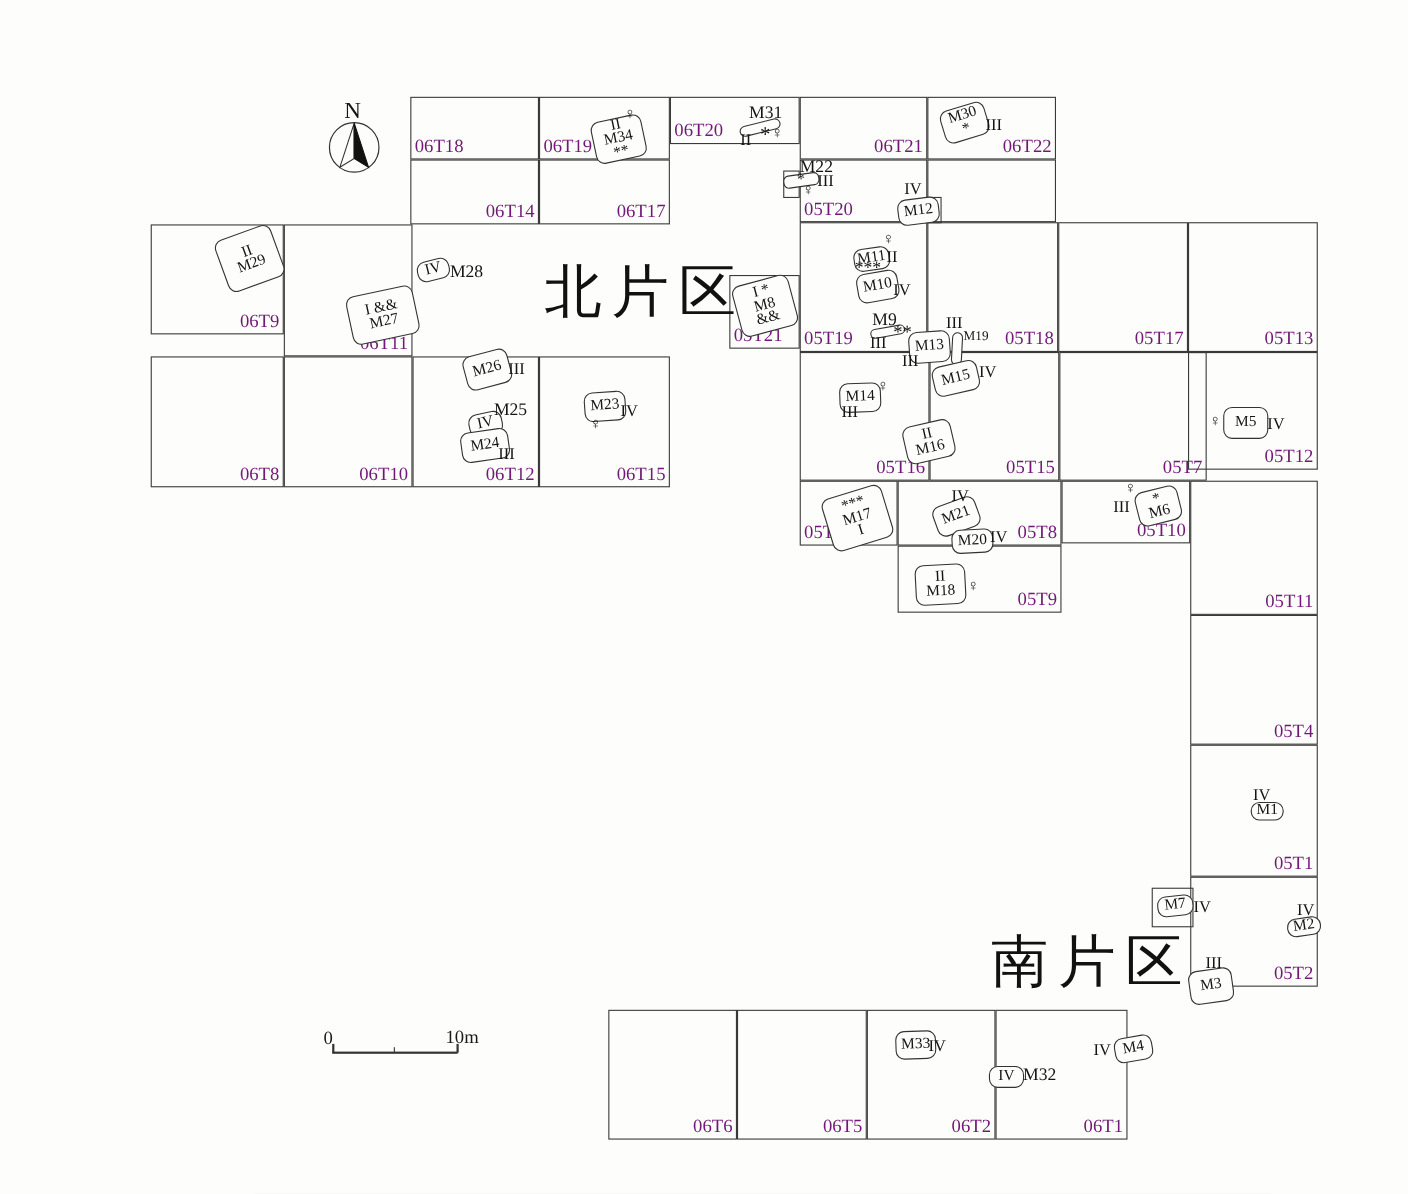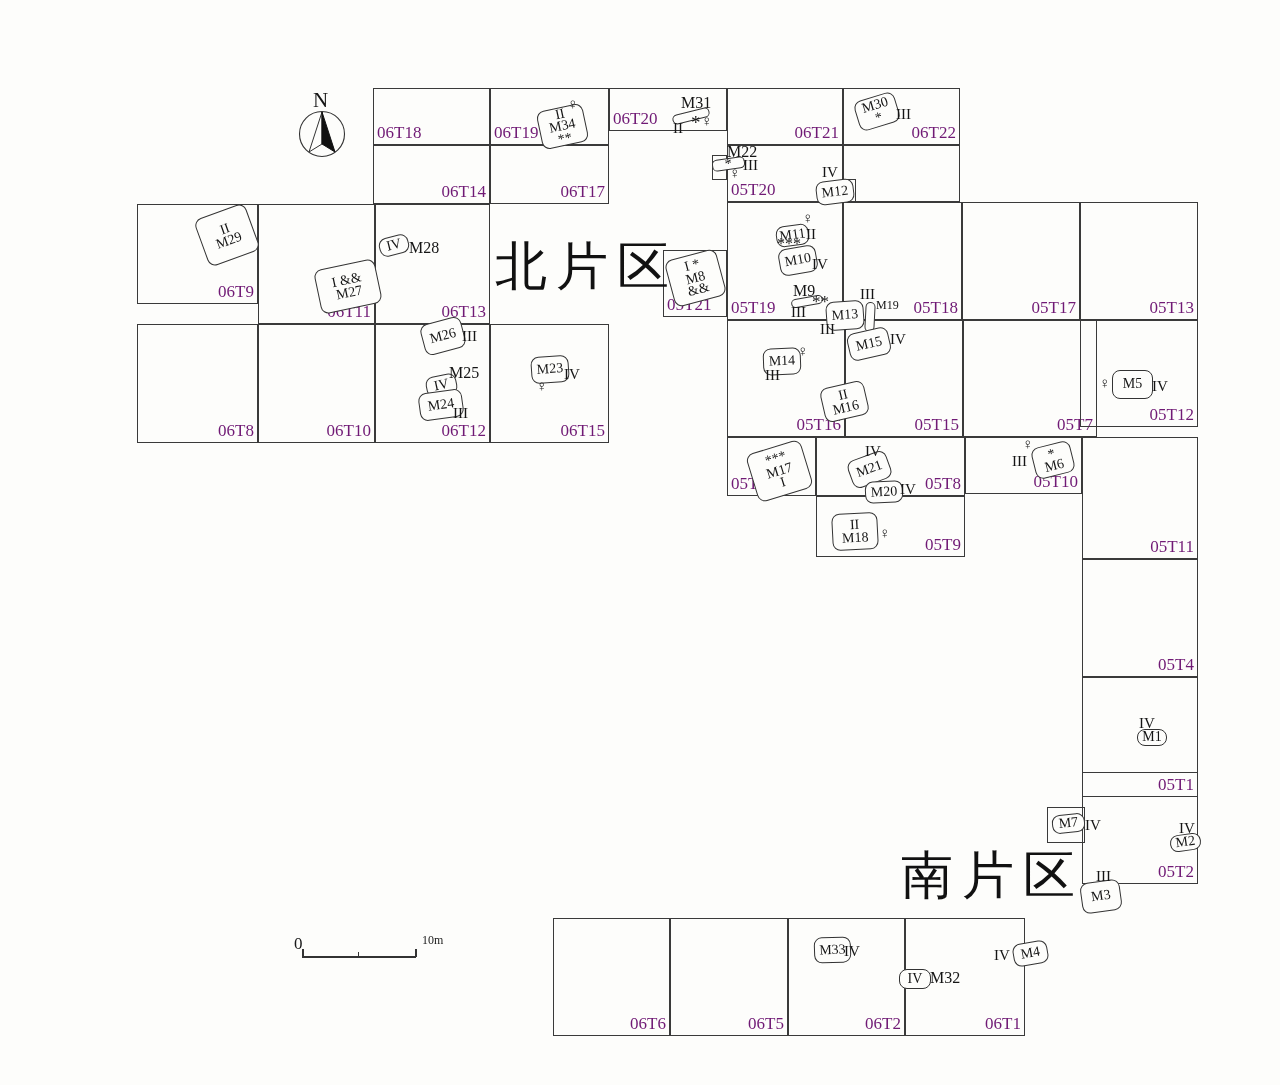--- a/index.html
+++ b/index.html
@@ -36,21 +36,21 @@
     position:absolute;font-size:52px;letter-spacing:9px;line-height:1;z-index:4;color:#111;white-space:nowrap;
   }
   #compass{position:absolute;left:297px;top:107px;z-index:4;}
   #compass-n{position:absolute;left:313px;top:88px;font-size:21px;z-index:4;color:#151515;}
   #scalebar{position:absolute;left:290px;top:930px;width:160px;height:32px;z-index:4;}
   #scalebar .bar{position:absolute;left:12px;top:26px;width:114px;height:1.6px;background:#333;}
   #scalebar .tick-l{position:absolute;left:12px;top:19px;width:1.6px;height:8px;background:#333;}
   #scalebar .tick-r{position:absolute;left:125px;top:19px;width:1.6px;height:8px;background:#333;}
   #scalebar .tick-m{position:absolute;left:68px;top:22px;width:1.4px;height:5px;background:#333;}
   #scalebar .s0{position:absolute;left:4px;top:4px;font-size:17px;}
-  #scalebar .s10{position:absolute;left:115px;top:3px;font-size:12px;margin-left:17px;}
+  #scalebar .s10{position:absolute;left:115px;top:3px;font-size:17px;}
 </style>
 </head>
 <body>
 
 <div id="stage">
 
   <span id="compass-n">N</span>
   <svg id="compass" width="52" height="54" viewBox="0 0 52 54">
     <circle cx="25" cy="27" r="22.5" fill="none" stroke="#333" stroke-width="1.1"></circle>
     <polygon points="25,5 12,45 25,37" fill="none" stroke="#333" stroke-width="1"></polygon>
@@ -93,23 +93,20 @@
     <div class="cell" style="left: 727px; top: 145px; width: 116px; height: 57px;">
       <span class="cell-label bl">05T20</span>
     </div>
     <div class="cell" style="left: 843px; top: 145px; width: 117px; height: 57px;"></div>
     <div class="cell" style="left: 137px; top: 204px; width: 121px; height: 100px;">
       <span class="cell-label br">06T9</span>
     </div>
     <div class="cell" style="left: 258px; top: 204px; width: 117px; height: 120px;">
       <span class="cell-label br">06T11</span>
     </div>
-    <div class="cell" style="left: 375px; top: 204px; width: 115px; height: 120px;">
-      <span class="cell-label br">06T13</span>
-    </div>
     <div class="cell" style="left: 137px; top: 324px; width: 121px; height: 119px;">
       <span class="cell-label br">06T8</span>
     </div>
     <div class="cell" style="left: 258px; top: 324px; width: 117px; height: 119px;">
       <span class="cell-label br">06T10</span>
     </div>
     <div class="cell" style="left: 375px; top: 324px; width: 115px; height: 119px;">
       <span class="cell-label br">06T12</span>
     </div>
     <div class="cell" style="left: 490px; top: 324px; width: 119px; height: 119px;">
@@ -153,21 +150,21 @@
     </div>
     <div class="cell" style="left: 1082px; top: 437px; width: 116px; height: 122px;">
       <span class="cell-label br">05T11</span>
     </div>
     <div class="cell" style="left: 1082px; top: 559px; width: 116px; height: 118px;">
       <span class="cell-label br">05T4</span>
     </div>
     <div class="cell" style="left: 1082px; top: 677px; width: 116px; height: 120px;">
       <span class="cell-label br">05T1</span>
     </div>
-    <div class="cell" style="left: 1082px; top: 772px; width: 116px; height: 112px;">
+    <div class="cell" style="left: 1082px; top: 797px; width: 116px; height: 100px;">
       <span class="cell-label br">05T2</span>
     </div>
     <div class="cell" style="left: 553px; top: 918px; width: 117px; height: 118px;">
       <span class="cell-label br">06T6</span>
     </div>
     <div class="cell" style="left: 670px; top: 918px; width: 118px; height: 118px;">
       <span class="cell-label br">06T5</span>
     </div>
     <div class="cell" style="left: 788px; top: 918px; width: 117px; height: 118px;">
       <span class="cell-label br">06T2</span>

